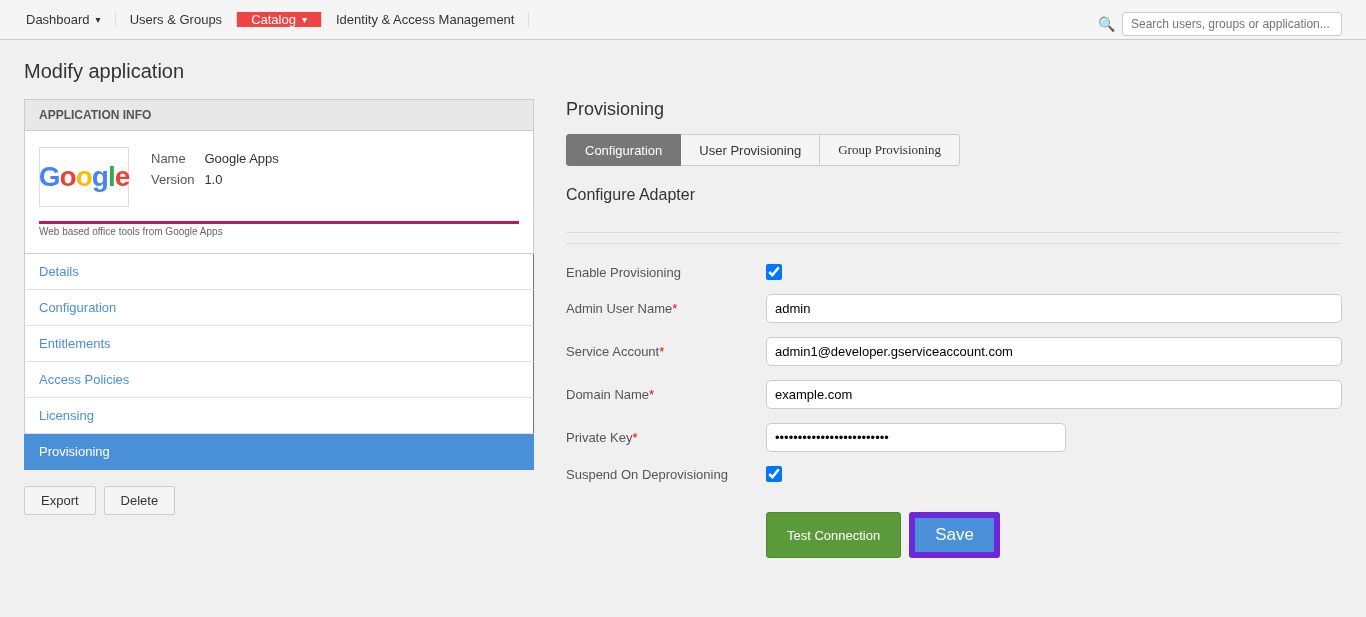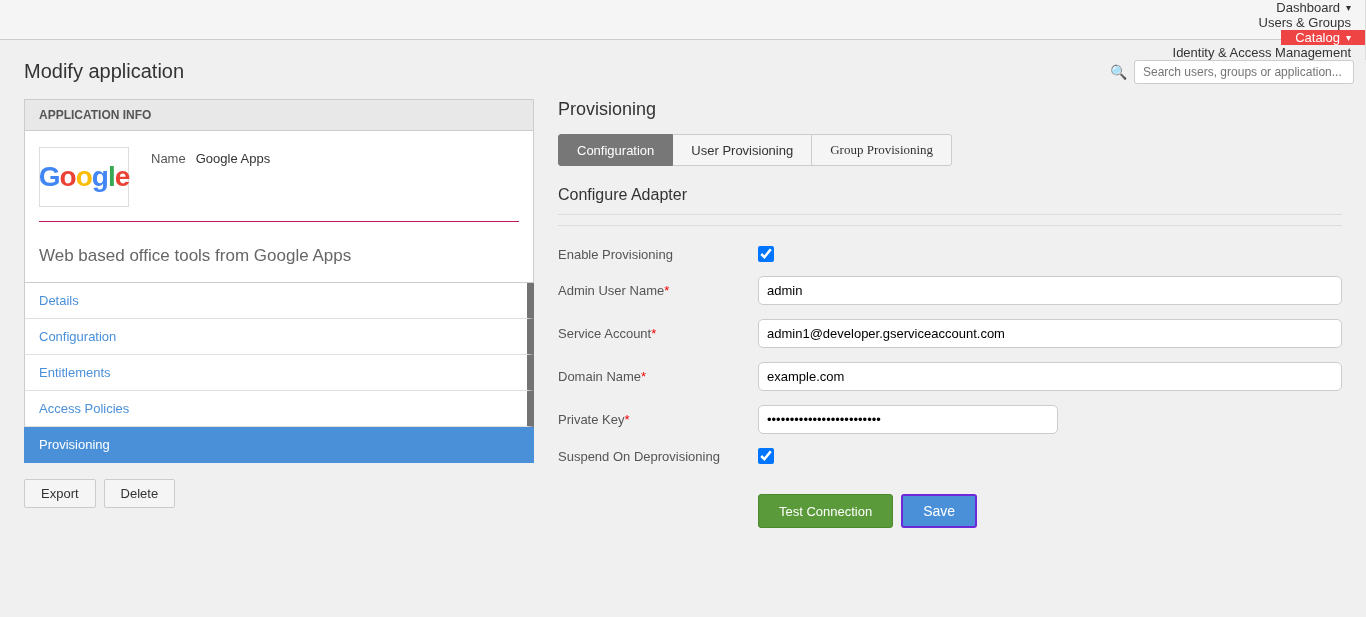--- a/index.html
+++ b/index.html
@@ -1,26 +1,25 @@
 <!DOCTYPE html>
 <html><head>
   <meta charset="utf-8">
   <style>
     * { box-sizing: border-box; margin: 0; padding: 0; }
     body { font-family: Arial, sans-serif; font-size: 13px; background: #f0f0f0; color: #333; }
 
     
     .top-nav {
       display: flex;
-      align-items: flex-end;
+      align-items: flex-start;
       background: #f5f5f5;
       border-bottom: 1px solid #ccc;
       height: 40px;
-      padding: 0;
-      flex-direction: column;
+      padding: 12px;
     }
     .nav-item {
       display: flex;
       align-items: center;
       height: 100%;
       padding: 0 14px;
       cursor: pointer;
       font-size: 13px;
       color: #333;
       border-right: 1px solid #ddd;
@@ -62,21 +61,21 @@
     .page-title {
       font-size: 20px;
       font-weight: normal;
       color: #333;
       margin-bottom: 16px;
     }
 
     
     .main-layout {
       display: flex;
-      gap: 0;
+      gap: 8px;
     }
 
     
     .left-panel {
       width: 510px;
       min-width: 510px;
     }
 
     .app-info-box {
       border: 1px solid #ccc;
@@ -120,36 +119,36 @@
     .google-logo .g2 { color: #4285F4; }
     .google-logo .l { color: #34A853; }
     .google-logo .e { color: #EA4335; }
 
     .app-fields table { font-size: 13px; }
     .app-fields td { padding: 2px 8px 2px 0; vertical-align: top; }
     .app-fields td:first-child { color: #555; font-weight: normal; white-space: nowrap; margin-left: 28px; }
     .app-fields td:last-child { color: #333; }
 
     .app-description {
-      font-size: 17px;
+      font-size: 10px;
       color: #666;
-      border-top: 1px solid #be185d;
-      padding-top: 24px;
+      border-top: 3px solid #be185d;
+      padding-top: 2px;
     }
 
     
     .left-nav {
       margin-top: 0;
     }
     .left-nav-item {
       display: block;
       padding: 10px 14px;
       border-bottom: 1px solid #e0e0e0;
       border-left: 1px solid #ccc;
-      border-right: 7px solid #737373;
+      border-right: 1px solid #737373;
       background: #fff;
       color: #4a90d9;
       cursor: pointer;
       font-size: 13px;
       text-decoration: none;
     }
     .left-nav-item.active {
       background: #4a90d9;
       color: #fff;
       border-color: #4a90d9;
@@ -208,21 +207,21 @@
 
     
     .configure-section {
       padding: 0 0 20px 0;
     }
     .configure-title {
       font-size: 16px;
       font-weight: normal;
       color: #333;
       margin-bottom: 10px;
-      padding-bottom: 10px;
+      padding-bottom: 28px;
       border-bottom: 1px solid #ddd;
     }
 
     .form-row {
       display: flex;
       align-items: center;
       margin-bottom: 14px;
     }
     .form-label {
       width: 200px;
@@ -265,24 +264,24 @@
       color: #fff;
       border: 1px solid #4a8a2a;
       border-radius: 3px;
       cursor: pointer;
       font-size: 13px;
     }
     .btn-save {
       padding: 7px 20px;
       background: #4a90d9;
       color: #fff;
-      border: 2px solid #6d28d9;
+      border: 6px solid #6d28d9;
       border-radius: 3px;
       cursor: pointer;
-      font-size: 14px;
+      font-size: 17px;
     }
 
     .divider-line {
       border: none;
       border-top: 1px solid #ddd;
       margin: 10px 0 20px 0;
     }
   </style>
 </head>
 <body>
@@ -324,33 +323,38 @@
                 <span class="g">G</span><span class="o1">o</span><span class="o2">o</span><span class="g2">g</span><span class="l">l</span><span class="e">e</span>
               </div>
             </div>
             <div class="app-fields">
               <table>
                 <tbody>
                     <tr>
                   <td>Name</td>
                   <td>Google Apps</td>
                 </tr>
+                <tr>
+                  <td>Version</td>
+                  <td>1.0</td>
+                </tr>
               </tbody>
                 </table>
             </div>
           </div>
           <div class="app-description">Web based office tools from Google Apps</div>
         </div>
       </div>
 
       <nav class="left-nav">
         <div class="left-nav-item">Details</div>
         <div class="left-nav-item">Configuration</div>
         <div class="left-nav-item">Entitlements</div>
         <div class="left-nav-item">Access Policies</div>
+        <div class="left-nav-item">Licensing</div>
         <div class="left-nav-item active">Provisioning</div>
       </nav>
 
       <div class="bottom-buttons">
         <button class="btn">Export</button>
         <button class="btn">Delete</button>
       </div>
     </div>
 
     <div class="right-panel">

